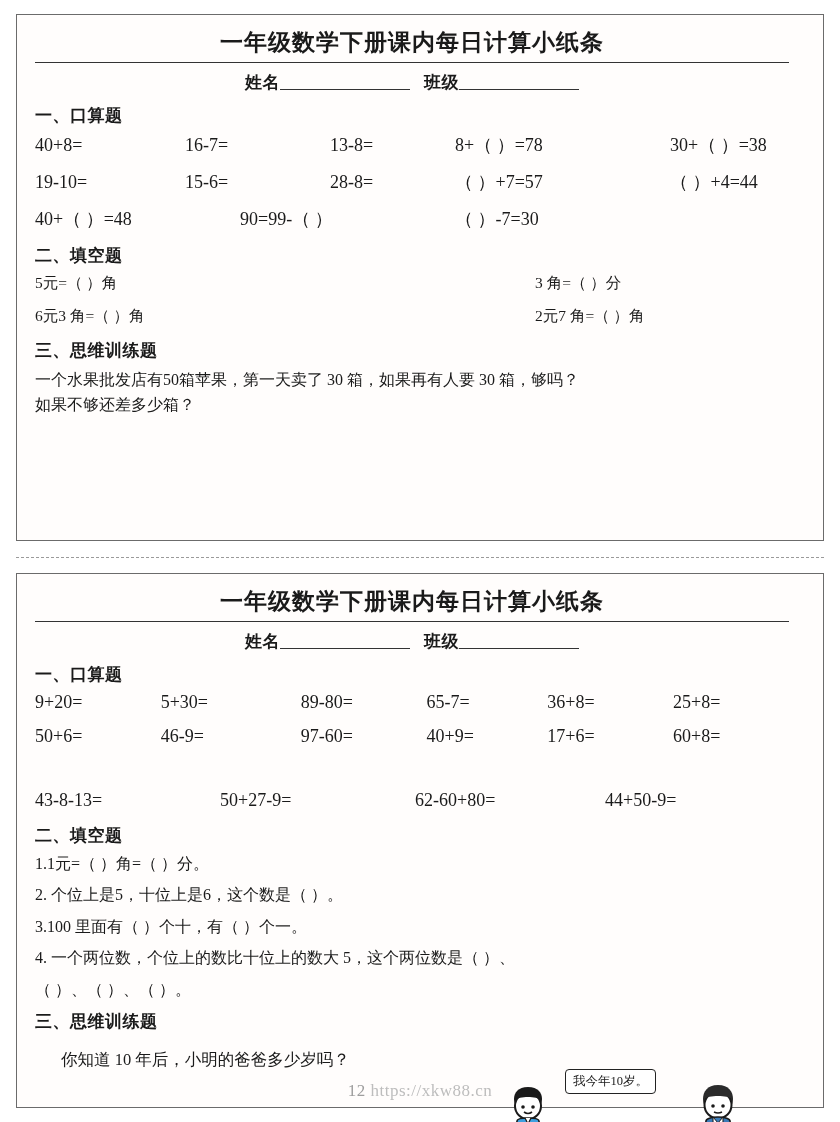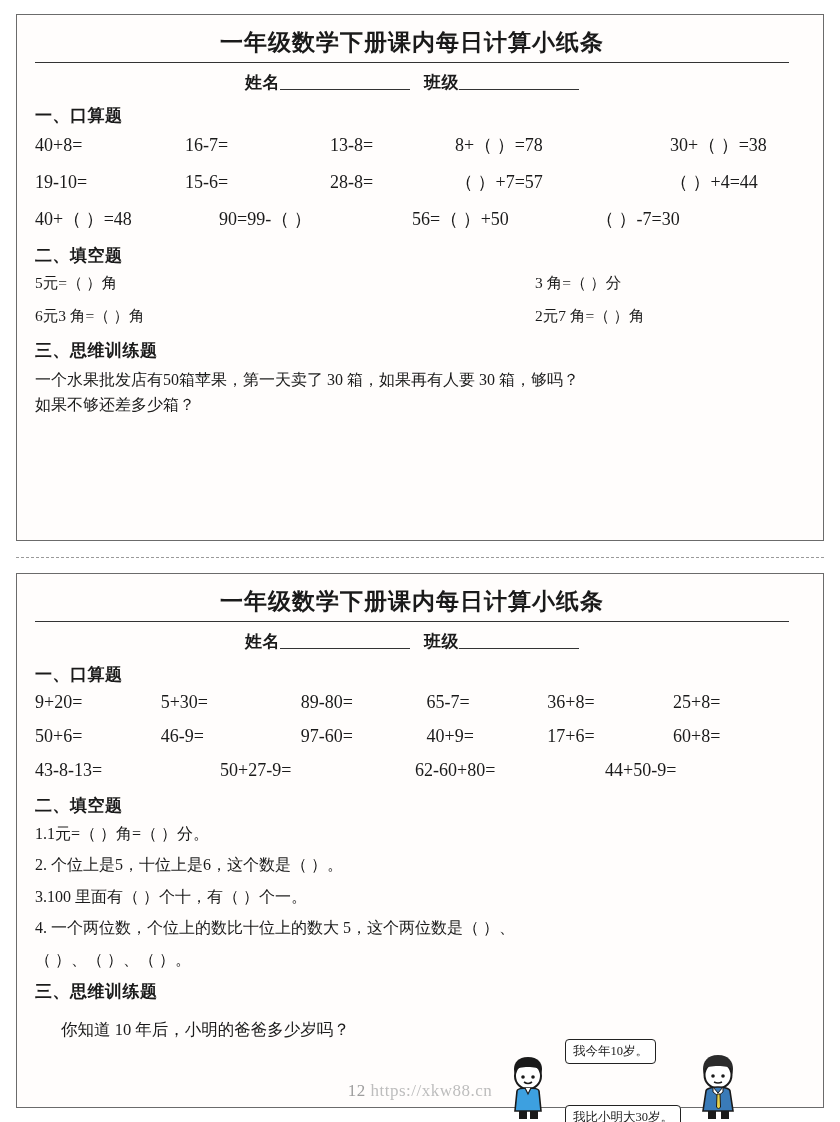--- a/index.html
+++ b/index.html
@@ -96,21 +96,21 @@
 
   .text-line { font-size: 16px; line-height: 1.55; }
 
   
   .row.oral2 .cell { width: 120px; }
   .row.oral2 .cell:first-child { width: 130px; }
   .row.oral2 .cell:nth-child(2) { width: 145px; }
   .row.oral2 .cell:nth-child(3) { width: 130px; }
   .row.oral2 .cell:nth-child(4) { width: 125px; }
   .row.oral2 .cell:nth-child(5) { width: 130px; }
-  .row.oral3 .cell:nth-child(1) { width: 185px; }
+  .row.oral3 .cell:nth-child(1) { width: 185px; margin-top: 30px; }
   .row.oral3 .cell:nth-child(2) { width: 195px; }
   .row.oral3 .cell:nth-child(3) { width: 190px; }
   .fill-list div { font-size: 16px; margin-bottom: 9px; line-height: 1.4; }
 
   .think-row {
     display: flex;
     align-items: flex-start;
     justify-content: space-between;
   }
   .think-q { font-size: 16.5px; padding-left: 26px; padding-top: 10px; }
@@ -173,21 +173,20 @@
     <div class="row oral1">
       <span class="cell">19-10=</span>
       <span class="cell">15-6=</span>
       <span class="cell">28-8=</span>
       <span class="cell">（        ）+7=57</span>
       <span class="cell">（        ）+4=44</span>
     </div>
     <div class="row oral1">
       <span class="cell" style="width:205px">40+（        ）=48</span>
       <span class="cell" style="width:215px">90=99-（        ）</span>
-      <span class="cell" style="width:205px">56=（        ）+50</span>
       <span class="cell">（        ）-7=30</span>
     </div>
 
     <div class="section-head">二、填空题</div>
 
     <div class="fill-row">
       <span class="left">5元=（        ）角</span>
       <span class="right">3 角=（        ）分</span>
     </div>
     <div class="fill-row">

